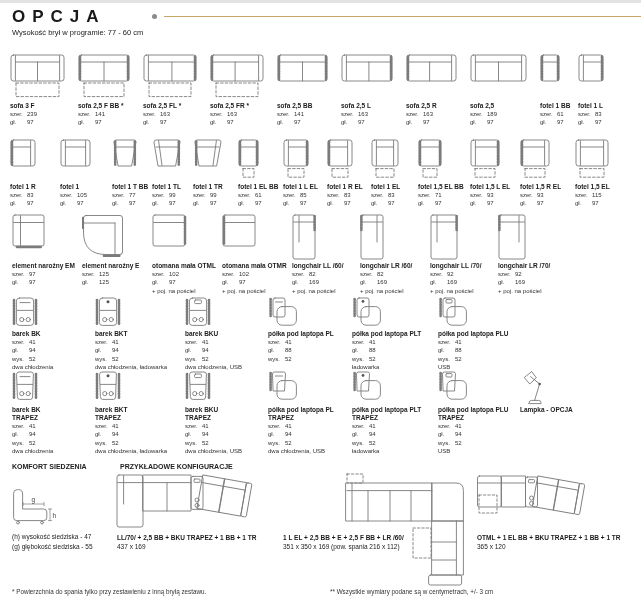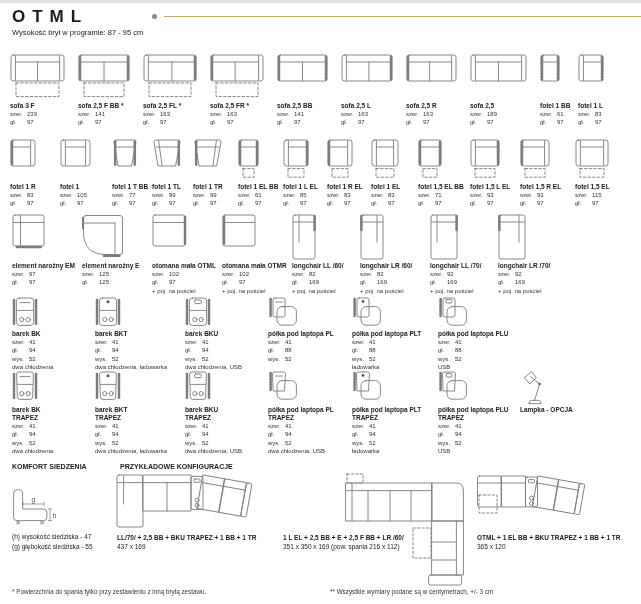--- a/index.html
+++ b/index.html
@@ -24,22 +24,22 @@
   .diag{position:absolute;}
   .cfgcap{position:absolute;font-size:6.5px;line-height:9px;color:#1b1b1b;}
   .cfgcap .l1{font-weight:bold;}
   .comfort-lines{position:absolute;left:12px;top:532px;font-size:6.5px;line-height:10px;color:#222;}
   .foot{position:absolute;font-size:6.3px;color:#333;}
 </style>
 </head>
 <body>
 
 <div class="topbar"></div>
-<div class="title">OTML</div>
-<div class="subtitle">Wysokość brył w programie: 87 - 95 cm</div>
+<div class="title">OPCJA</div>
+<div class="subtitle">Wysokość brył w programie: 77 - 60 cm</div>
 <div class="deco-dot"></div>
 <div class="deco-line"></div>
 
 <div class="prow" id="row1" style="left: 10px; top: 54px; gap: 13px;">
     <div class="cell" style="width: 55px;">
       <div class="ic" style="height:48px"><svg width="55" height="46" viewBox="0 0 55 46" fill="none" stroke="#7b7b7b" stroke-width="0.9" stroke-linecap="round" stroke-linejoin="round">
           <rect x="1" y="1" width="53" height="26" rx="2.4"></rect>
           <line x1="5.4" y1="8" x2="49.6" y2="8"></line>
           <line x1="5.4" y1="1.6" x2="5.4" y2="26.4"></line>
           <line x1="49.6" y1="1.6" x2="49.6" y2="26.4"></line>

